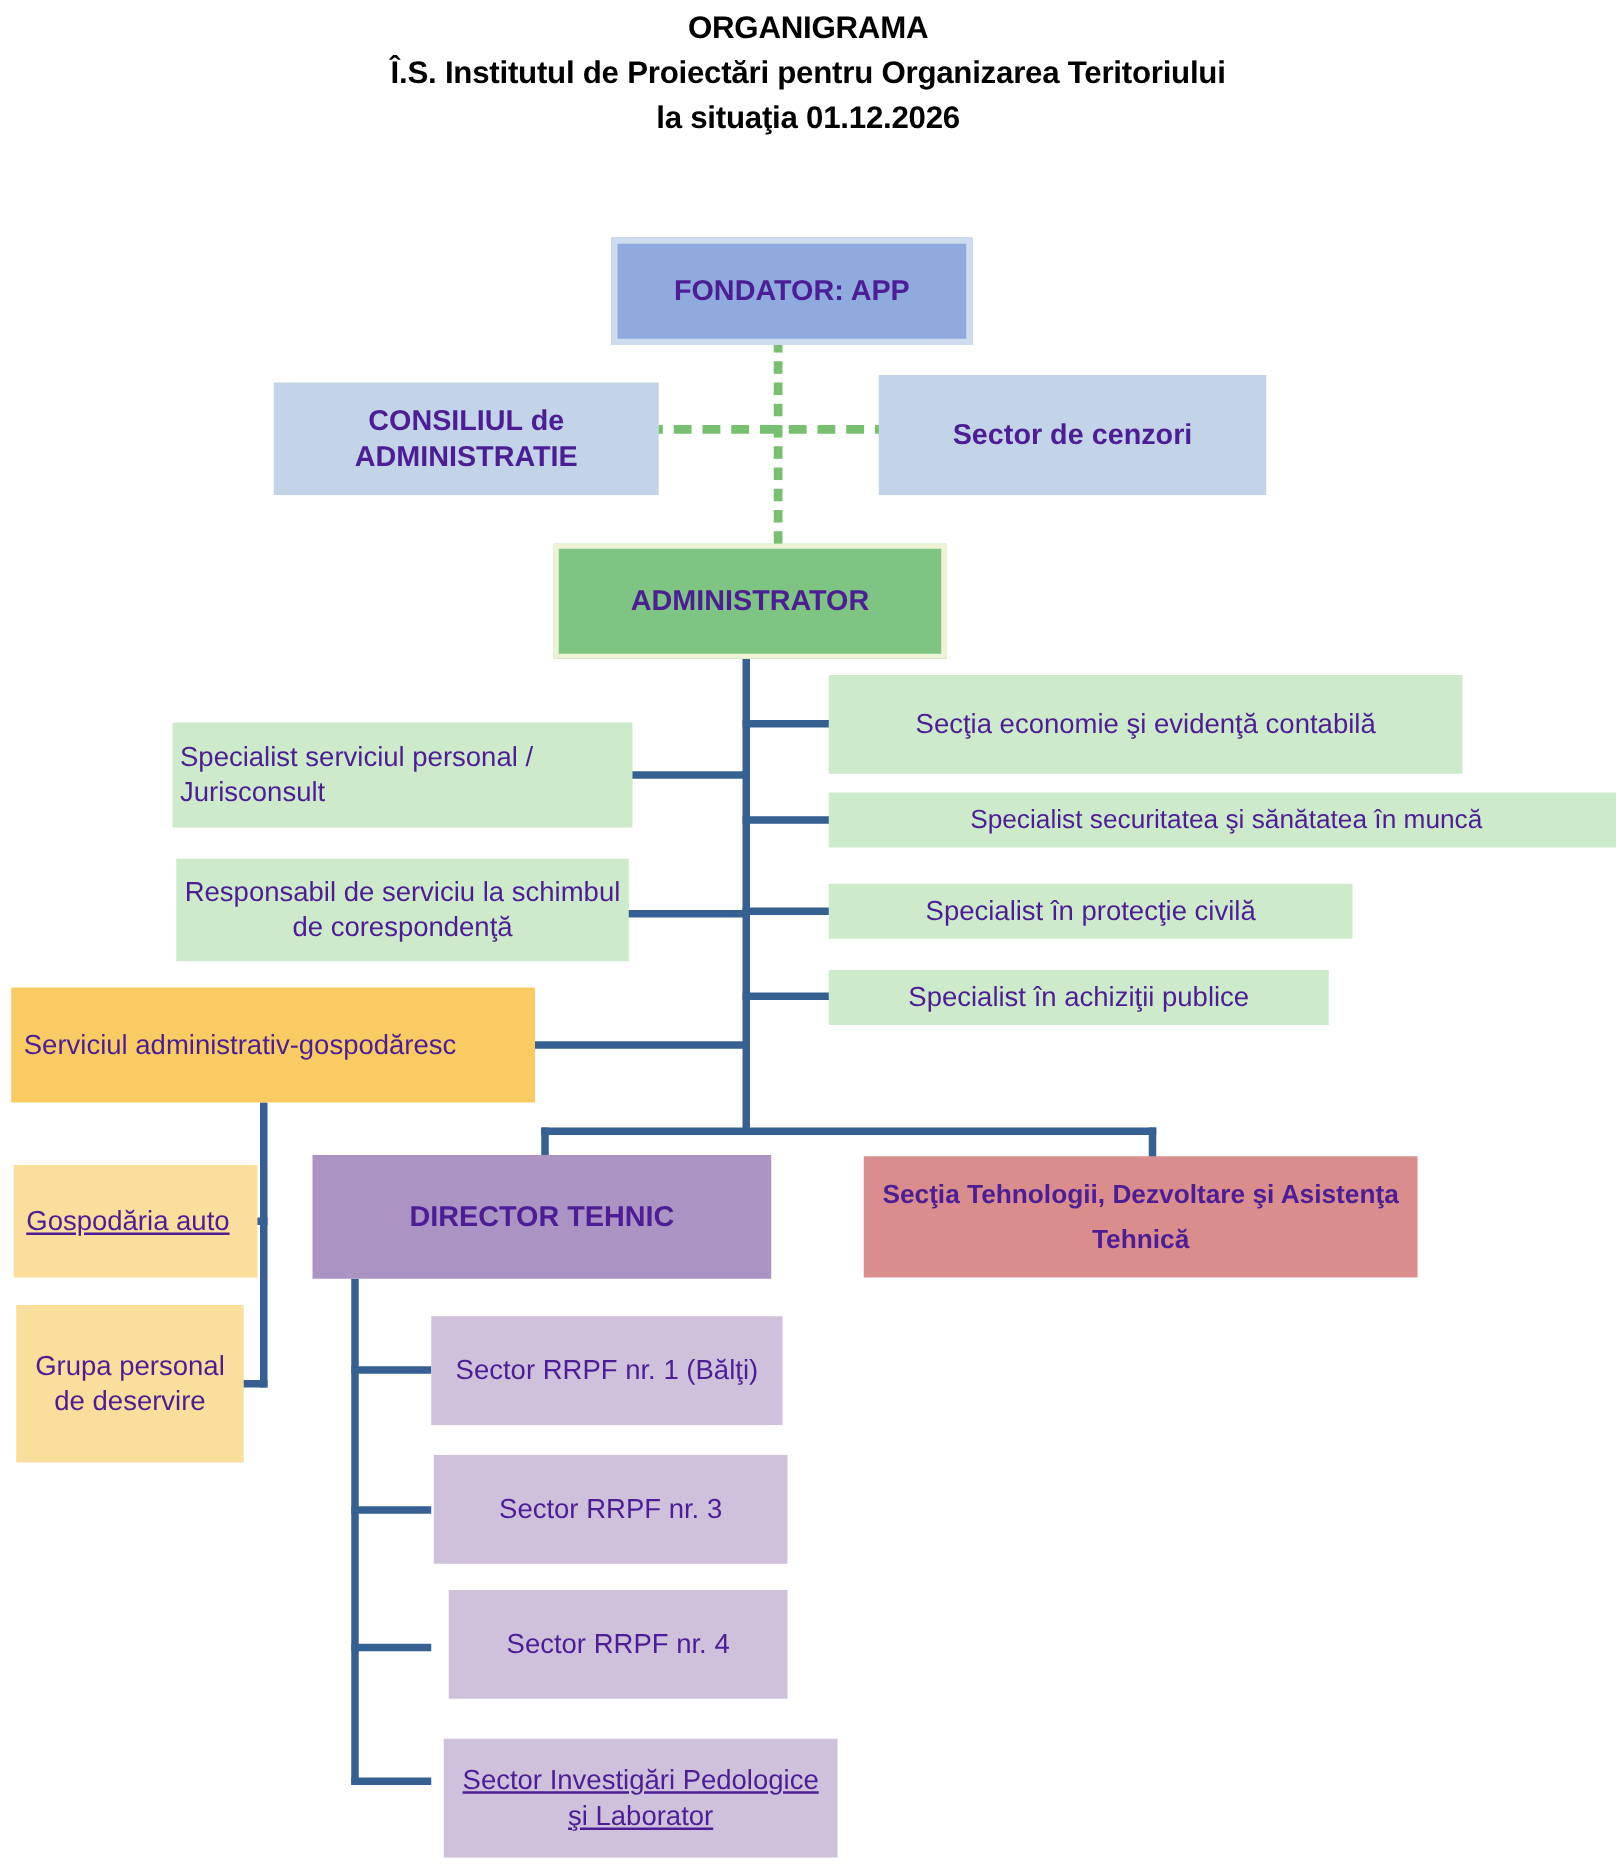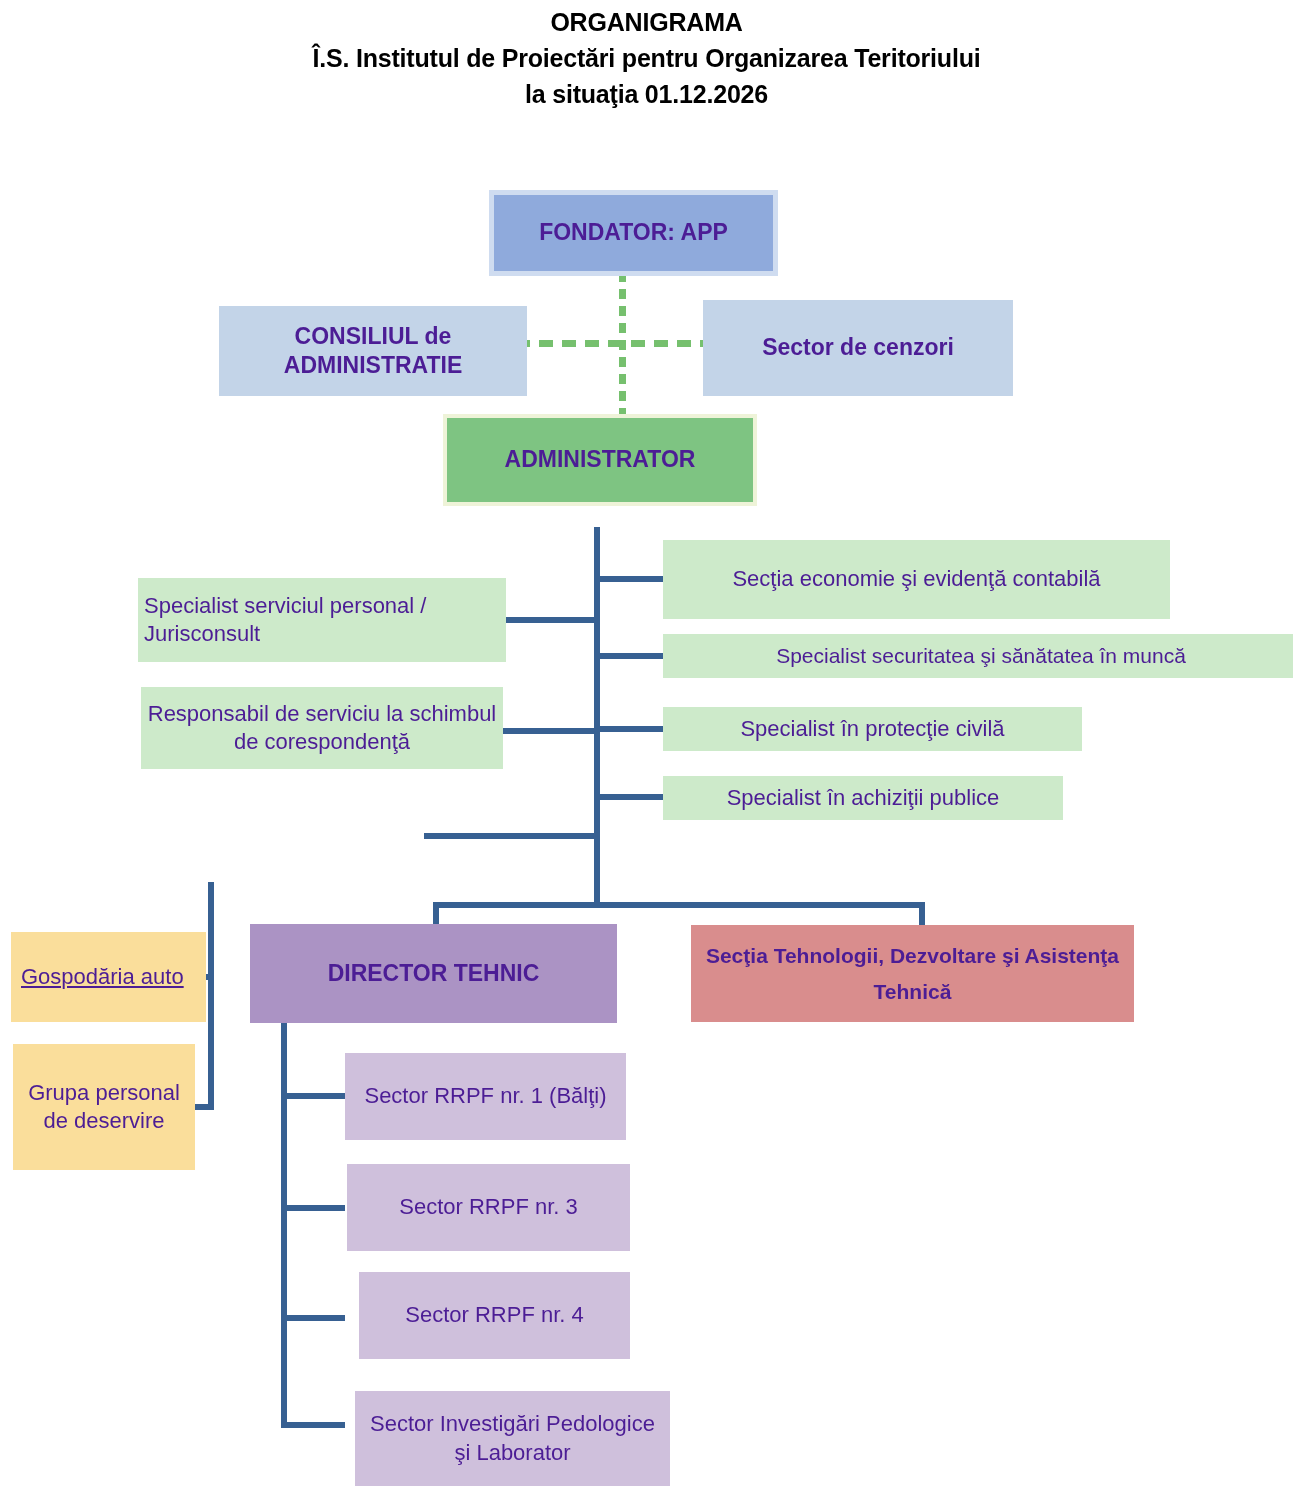--- a/index.html
+++ b/index.html
@@ -167,21 +167,21 @@
   </div>
 
   <div class="node n-blue" style="left:219px; top:306px; width:308px; height:90px;">
     <span class="label">CONSILIUL de ADMINISTRATIE</span>
   </div>
 
   <div class="node n-blue" style="left:703px; top:300px; width:310px; height:96px;">
     <span class="label">Sector de cenzori</span>
   </div>
 
-  <div class="node n-admin" style="left:443px; top:414px; width:314px; height:92px;">
+  <div class="node n-admin" style="left:443px; top:435px; width:314px; height:92px;">
     <span class="label">ADMINISTRATOR</span>
   </div>
 
   <div class="node n-green" style="left:663px; top:540px; width:507px; height:79px;">
     <span class="label">Secţia economie şi evidenţă contabilă</span>
   </div>
 
   <div class="node n-green" style="left:663px; top:634px; width:636px; height:44px; font-size:21px;">
     <span class="label">Specialist securitatea şi sănătatea în  muncă</span>
   </div>
@@ -195,20 +195,23 @@
   </div>
 
   <div class="node n-green n-green-left" style="left:138px; top:578px; width:368px; height:84px; padding-left:6px;">
     <span class="label" style="text-align:left;">Specialist serviciul personal / Jurisconsult</span>
   </div>
 
   <div class="node n-green" style="left:141px; top:687px; width:362px; height:82px;">
     <span class="label">Responsabil de serviciu la schimbul de corespondenţă</span>
   </div>
 
+  <div class="node n-orange left-align" style="left:9px; top:790px; width:419px; height:92px;">
+    <span class="label" style="text-align:left;">Serviciul administrativ-gospodăresc</span>
+  </div>
 
   <div class="node n-orange-light left-align" style="left:11px; top:932px; width:195px; height:90px;text-decoration:underline;">
     <span class="label" style="text-align:left;">Gospodăria auto</span>
   </div>
 
   <div class="node n-orange-light" style="left:13px; top:1044px; width:182px; height:126px;">
     <span class="label">Grupa personal de deservire</span>
   </div>
 
   <div class="node n-purple-dark" style="left:250px; top:924px; width:367px; height:99px;">
@@ -224,17 +227,17 @@
   </div>
 
   <div class="node n-purple" style="left:347px; top:1164px; width:283px; height:87px;">
     <span class="label">Sector RRPF nr. 3</span>
   </div>
 
   <div class="node n-purple" style="left:359px; top:1272px; width:271px; height:87px;">
     <span class="label">Sector RRPF nr. 4</span>
   </div>
 
-  <div class="node n-purple" style="left:355px; top:1391px; width:315px; height:95px;">
+  <div class="node n-purple" style="left:355px; top:1391px; width:315px; height:95px;text-decoration:underline;">
     <span class="label">Sector Investigări Pedologice şi Laborator</span>
   </div>
 
 </div>
 
 </body></html>

